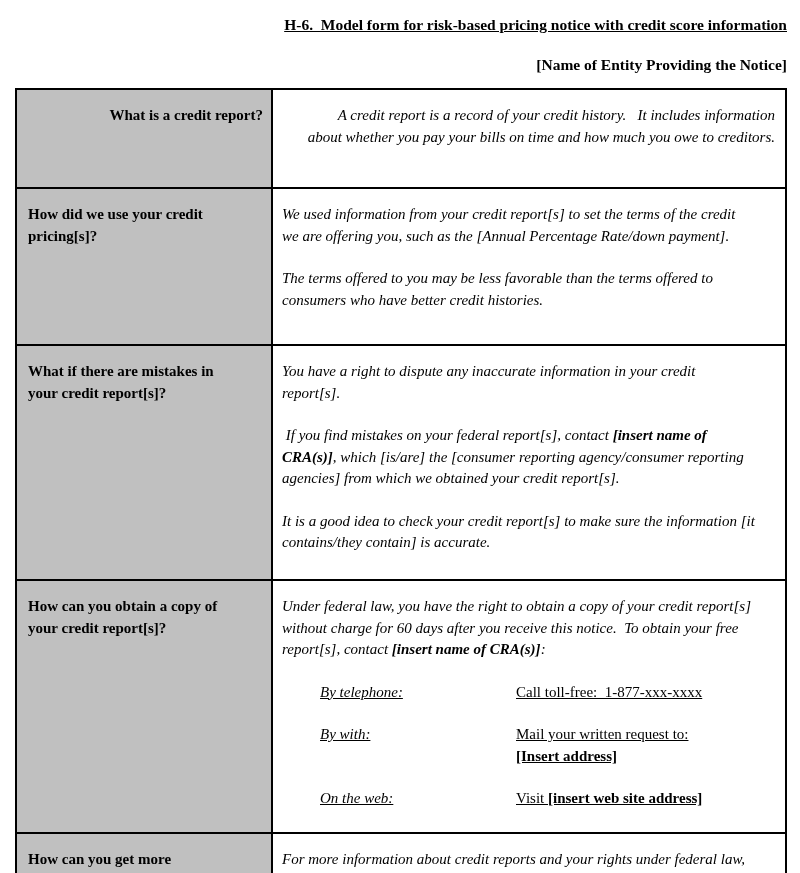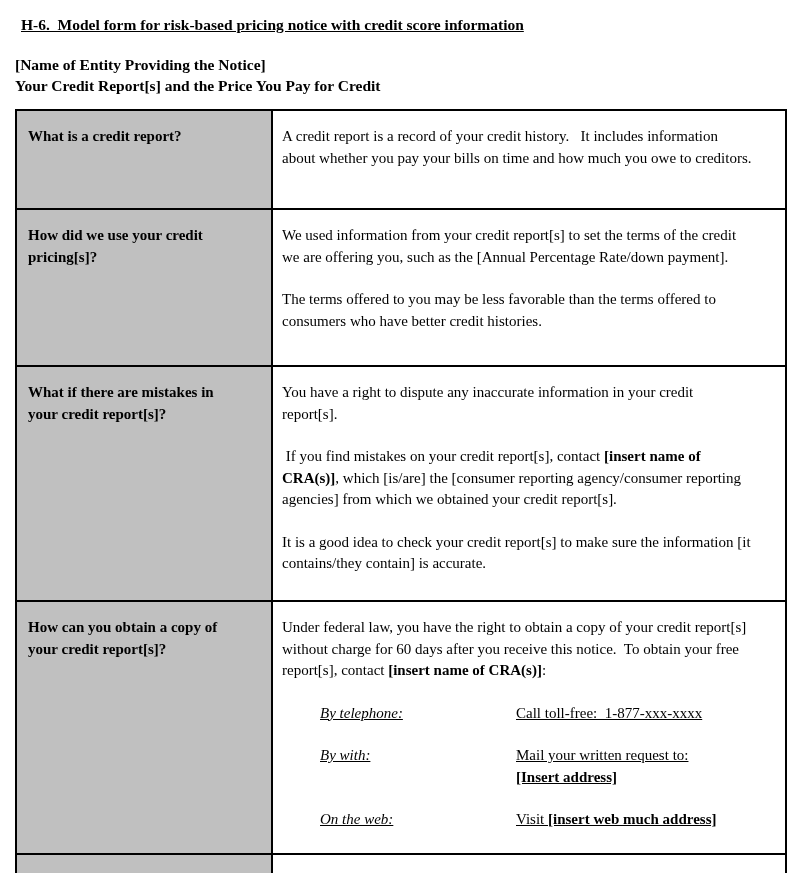--- a/index.html
+++ b/index.html
@@ -11,26 +11,27 @@
     font-family: "Liberation Serif", serif;
     overflow: hidden;
   }
   .page { padding: 12px 13px 0 15px; }
 
   .heading {
     font-size: 15.5px;
     font-weight: bold;
     text-decoration: underline;
     white-space: pre-wrap;
-    margin: 2px 0 0 6px;
+    margin: 2px 0 0 13px;
     line-height: 21px;
+    text-align: right;
   }
   .subtitle-block {
     margin-top: 19px;
-    text-align: left;
+    text-align: right;
   }
   .subtitle-line {
     font-size: 15.5px;
     font-weight: bold;
     line-height: 21px;
     white-space: pre-wrap;
   }
 
   table.notice {
     border-collapse: collapse;
@@ -47,29 +48,30 @@
   td.q {
     width: 235px;
     background: #c0c0c0;
     font-weight: bold;
     padding: 15px 8px 8px 11px;
     white-space: pre-wrap;
   }
   td.a {
     padding: 15px 10px 8px 9px;
   }
-  tr.r1 td { height: 74px; }
+  tr.r1 td { height: 74px; text-align: right; }
   tr.r2 td { height: 132px; }
   tr.r3 td { height: 210px; margin-top: 24px; }
   tr.r4 td { height: 228px; }
   tr.r5 td { height: 96px; }
 
   .para {
     margin: 0 0 21px 0;
     white-space: pre-wrap;
+    font-style: italic;
   }
   .para:last-child { margin-bottom: 0; }
   .b { font-weight: bold; }
 
   .contact {
     margin-left: 38px;
     margin-top: 21px;
   }
   .contact-row {
     display: grid;
@@ -83,21 +85,20 @@
 </style>
 </head>
 <body>
 
 <div class="page">
 
   <div class="heading">H-6.  Model form for risk-based pricing notice with credit score information</div>
 
   <div class="subtitle-block">
     <div class="subtitle-line">[Name of Entity Providing the Notice]</div>
-    <div class="subtitle-line">Your Credit Report[s] and the Price You Pay for Credit</div>
   </div>
 
   <table class="notice">
     <tbody>
       <tr class="r1">
         <td class="q">What is a credit report?</td>
         <td class="a">
             <p class="para"><span>A credit report is a record of your credit history.   It includes information
 about whether you pay your bills on time and how much you owe to creditors.</span></p>
           </td>
@@ -111,21 +112,21 @@
             <p class="para"><span>The terms offered to you may be less favorable than the terms offered to
 consumers who have better credit histories.</span></p>
           </td>
       </tr>
       <tr class="r3">
         <td class="q">What if there are mistakes in
 your credit report[s]?</td>
         <td class="a">
             <p class="para"><span>You have a right to dispute any inaccurate information in your credit
 report[s].</span></p>
-            <p class="para"><span> If you find mistakes on your credit report[s], contact </span><span class="b">[insert name of
+            <p class="para"><span> If you find mistakes on your federal report[s], contact </span><span class="b">[insert name of
 CRA(s)]</span><span>, which [is/are] the [consumer reporting agency/consumer reporting
 agencies] from which we obtained your credit report[s].</span></p>
             <p class="para"><span>It is a good idea to check your credit report[s] to make sure the information [it
 contains/they contain] is accurate.</span></p>
           </td>
       </tr>
       <tr class="r4">
         <td class="q">How can you obtain a copy of
 your credit report[s]?</td>
         <td class="a">
@@ -139,21 +140,21 @@
                 <div class="contact-label">By telephone:</div>
                 <div class="contact-value"><span>Call toll-free:  1-877-xxx-xxxx</span></div>
               </div>
               <div class="contact-row">
                 <div class="contact-label">By with:</div>
                 <div class="contact-value"><span>Mail your written request to:
 </span><span class="b">[Insert address]</span></div>
               </div>
               <div class="contact-row">
                 <div class="contact-label">On the web:</div>
-                <div class="contact-value"><span>Visit </span><span class="b">[insert web much address]</span></div>
+                <div class="contact-value"><span>Visit </span><span class="b">[insert web site address]</span></div>
               </div>
             </div>
         </td>
       </tr>
       <tr class="r5">
         <td class="q">How can you get more
 information about credit
 reports?</td>
         <td class="a">
             <p class="para"><span>For more information about credit reports and your rights under federal law,

